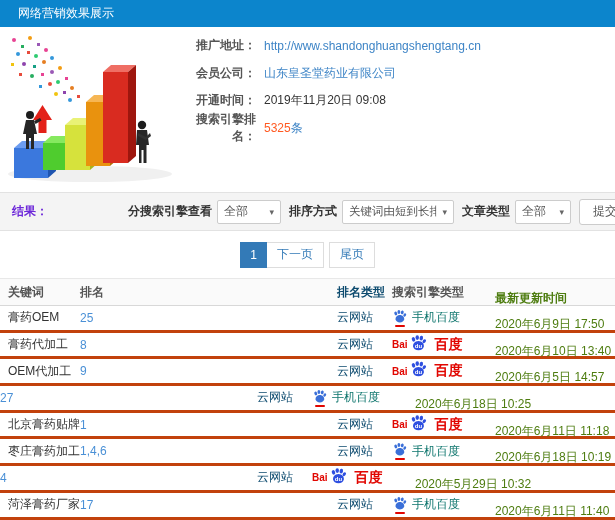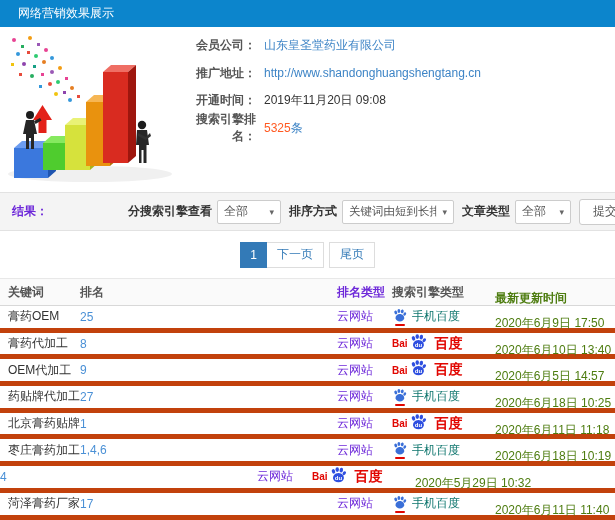--- a/index.html
+++ b/index.html
@@ -46,24 +46,24 @@
   .pagination { height:47px; display:flex; align-items:center; justify-content:center; }
   .page-item { height:26px; min-width:27px; display:flex; align-items:center; justify-content:center;
     border:1px solid #ddd; background:#fff; color:#337ab7; padding:0 10px; cursor:pointer; }
   .page-item.active { background:#337ab7; border-color:#337ab7; color:#fff; padding:0; width:27px; }
   .page-next { border-left:none; }
   .page-last { margin-left:5px; }
 
   
   .thead { display:flex; height:28px; align-items:center; background:#fafafa;
     border-top:1px solid #e8e8e8; border-bottom:1px solid #d8d8d8; font-weight:bold; color:#555; }
-  .trow { display:flex; height:26.7px; align-items:center; border-bottom:5px solid #c2410c; background:#fff; }
+  .trow { display:flex; height:26.7px; align-items:center; border-bottom:3px solid #c2410c; background:#fff; }
   .c1 { width:80px; padding-left:8px; }
   .c2 { width:257px; }
-  .c3 { width:55px; color:#6d28d9; }
+  .c3 { width:55px; color:#0c4a6e; }
   .c4 { width:103px; display:flex; align-items:center; }
   .c5 { flex:1; color:#4d7c0f;margin-top:13px; }
   .rank-link { color:#4a90d6; text-decoration:none; cursor:pointer;margin-top:16px; }
 
   
   .engine { display:flex; align-items:center; cursor:pointer; }
   .mpaw { display:flex; flex-direction:column; align-items:center; line-height:0; }
   .mpaw .redbar { width:10px; height:2px; background:#e10601; margin-top:1px; border-radius:1px; }
   .mlabel { color:#0f766e; margin-left:5px; }
   .bd-logo { display:flex; align-items:center; }
@@ -151,26 +151,26 @@
     </g>
     <g transform="translate(134,90)">
       <circle cx="8" cy="5" r="4.2" fill="#1d1d1d"></circle>
       <path d="M3,10 h10 l2,15 h-2.5 v18 h-3 v-13 h-2 v13 H5 V25 H2 Z" fill="#262626"></path>
       <path d="M4,13 l8,4 4,-4 1,3 -5,4 -8,-4 Z" fill="#303030"></path>
     </g>
   </svg>
 
   <div class="info-rows">
     <div class="info-row">
+      <span class="info-label">推广地址：</span>
+      <a class="info-value link">http://www.shandonghuangshengtang.cn</a>
+    </div>
+    <div class="info-row">
       <span class="info-label">会员公司：</span>
       <a class="info-value link">山东皇圣堂药业有限公司</a>
-    </div>
-    <div class="info-row">
-      <span class="info-label">推广地址：</span>
-      <a class="info-value link">http://www.shandonghuangshengtang.cn</a>
     </div>
     <div class="info-row">
       <span class="info-label">开通时间：</span>
       <span class="info-value">2019年11月20日 09:08</span>
     </div>
     <div class="info-row">
       <span class="info-label">搜索引擎排名：</span>
       <span class="info-value"><span class="count">5325</span><span class="unit">条</span></span>
     </div>
   </div>
@@ -277,21 +277,20 @@
             </g>
             <text x="12.6" y="18.6" text-anchor="middle" font-size="8" font-weight="bold" fill="#fff">du</text>
           </svg>
         <span class="bd-name">百度</span>
       </span>
     </span>
     <span class="c5">2020年6月5日 14:57</span>
   </div>
 
   <div class="trow">
-    <span class="c1">药贴牌代加工</span>
     <span class="c2"><a class="rank-link">27</a></span>
     <span class="c3">云网站</span>
     <span class="c4">
       <span class="engine mobile">
         <span class="mpaw">
           <svg width="15" height="15" viewBox="0 0 24 24">
               <g fill="#3a6fd8">
                 <ellipse cx="6" cy="7.2" rx="2.2" ry="3.1" transform="rotate(-20 6 7.2)"></ellipse>
                 <ellipse cx="11" cy="4.8" rx="2.3" ry="3.3"></ellipse>
                 <ellipse cx="16.4" cy="5.4" rx="2.3" ry="3.2" transform="rotate(12 16.4 5.4)"></ellipse>

